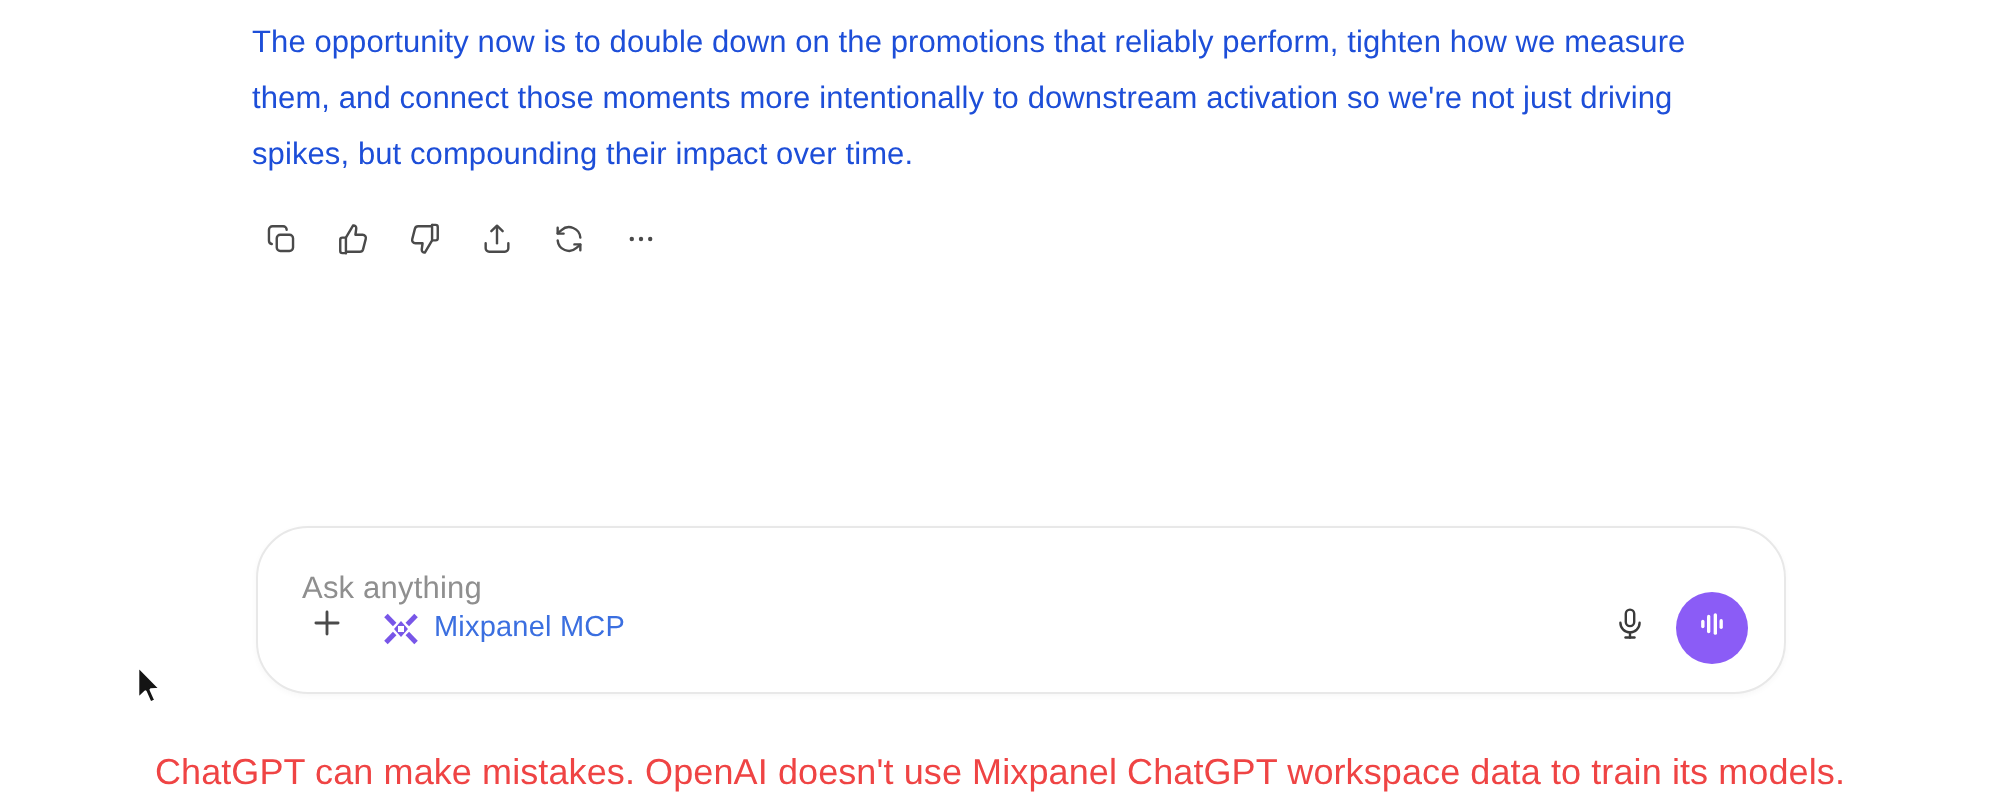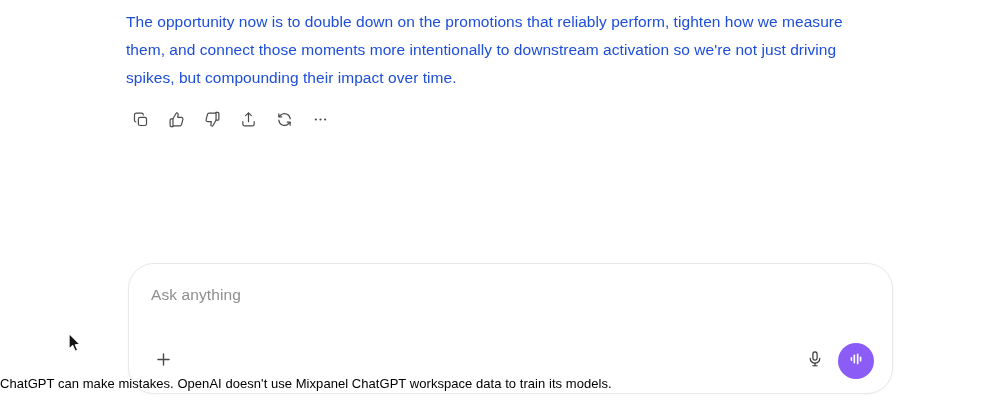--- a/index.html
+++ b/index.html
@@ -56,21 +56,21 @@
   .action-btn svg {
     display: block;
   }
 
   
   .composer {
     position: absolute;
     left: 128px;
     top: 263px;
     width: 765px;
-    height: 131px;
+    height: 84px;
     box-sizing: border-box;
     background: #ffffff;
     border: 1px solid #e8e8e8;
     border-radius: 26px;
     box-shadow: 0 1px 3px rgba(0,0,0,0.035);
   }
   .composer-input-row {
     position: absolute;
     left: 22px;
     top: 20px;
@@ -149,23 +149,23 @@
     cursor: pointer;
     flex: 0 0 auto;
   }
 
   
   .footer-note {
     position: absolute;
     left: 0;
     right: 0;
     top: 376px;
-    text-align: left;
-    font-size: 13px;
-    color: #000000;
+    text-align: center;
+    font-size: 18px;
+    color: #ef4444;
     letter-spacing: 0.05px;
   }
 
   
   .cursor {
     position: absolute;
     left: 68px;
     top: 332px;
     width: 14px;
     height: 21px;
@@ -251,20 +251,33 @@
 
     <div class="plus-btn" title="Add">
       <span>
         <svg width="19" height="19" viewBox="0 0 24 24" fill="none" stroke="#4a4a4a" stroke-width="1.8" stroke-linecap="round">
           <path d="M12 5v14"></path>
           <path d="M5 12h14"></path>
         </svg>
       </span>
     </div>
 
+    <div class="mcp-chip">
+      <span class="mcp-logo">
+        <svg width="19" height="19" viewBox="0 0 24 24" fill="#7856e8">
+          <path d="M3.6 2.4 9.1 8.0 6.9 10.2 1.4 4.6z"></path>
+          <path d="M20.4 2.4 14.9 8.0 17.1 10.2 22.6 4.6z"></path>
+          <path d="M3.6 21.6 9.1 16.0 6.9 13.8 1.4 19.4z"></path>
+          <path d="M20.4 21.6 14.9 16.0 17.1 13.8 22.6 19.4z"></path>
+          <path d="M12 7.0 16.4 12 12 17 7.6 12z"></path>
+          <rect x="10.1" y="10.1" width="3.8" height="3.8" fill="#ffffff"></rect>
+        </svg>
+      </span>
+      <span class="mcp-label">Mixpanel MCP</span>
+    </div>
 
     <div class="composer-spacer"></div>
 
     <div class="mic-btn" title="Dictate">
       <span>
         <svg width="18" height="18" viewBox="0 0 24 24" fill="none" stroke="#3a3a3a" stroke-width="1.6" stroke-linecap="round" stroke-linejoin="round">
           <rect x="9.2" y="2.4" width="5.6" height="11" rx="2.8"></rect>
           <path d="M5.6 11.2a6.4 6.4 0 0 0 12.8 0"></path>
           <path d="M12 17.6V21"></path>
           <path d="M9 21h6"></path>

